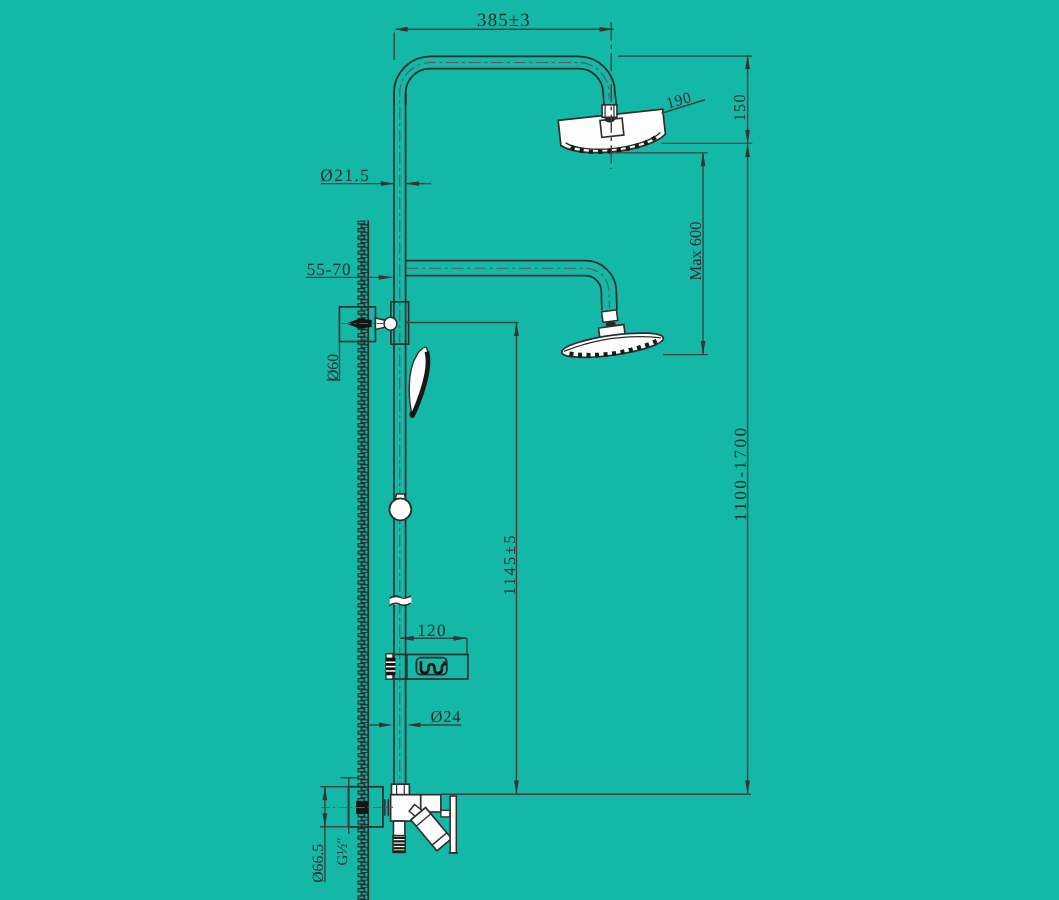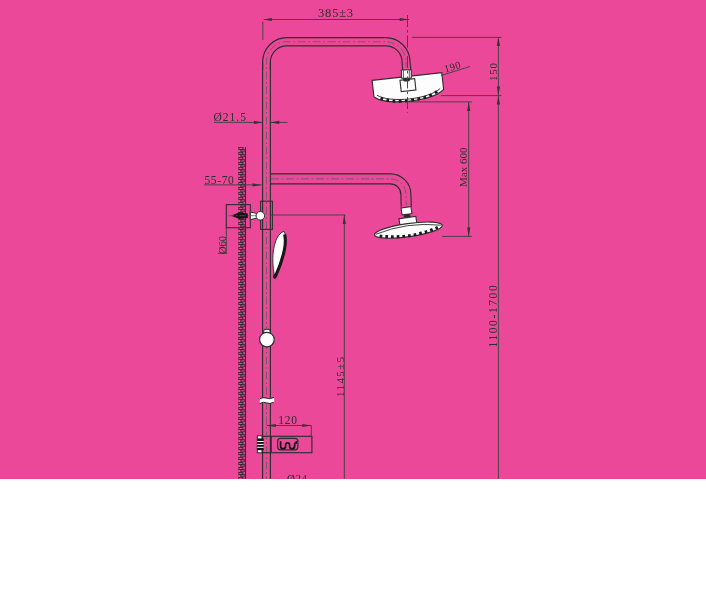--- a/index.html
+++ b/index.html
@@ -1,16 +1,16 @@
 <!DOCTYPE html>
 <html><head>
 <meta charset="utf-8">
 <style>
   html,body{margin:0;padding:0;background:#fff;}
-  #stage{width:706px;height:479px;position:relative;background:#ec4899;overflow:hidden;}
+  #stage{width:706px;height:600px;position:relative;background:#14b8a6;overflow:hidden;}
   svg{display:block;}
   text{font-family:"Liberation Serif", serif; fill:#2e2e2e;}
 </style>
 </head>
 <body>
 <div id="stage">
 <svg width="706" height="600" viewBox="0 0 706 600">
 <defs>
 
   <pattern id="wt" width="8" height="5" patternUnits="userSpaceOnUse" x="238.2" y="147">

